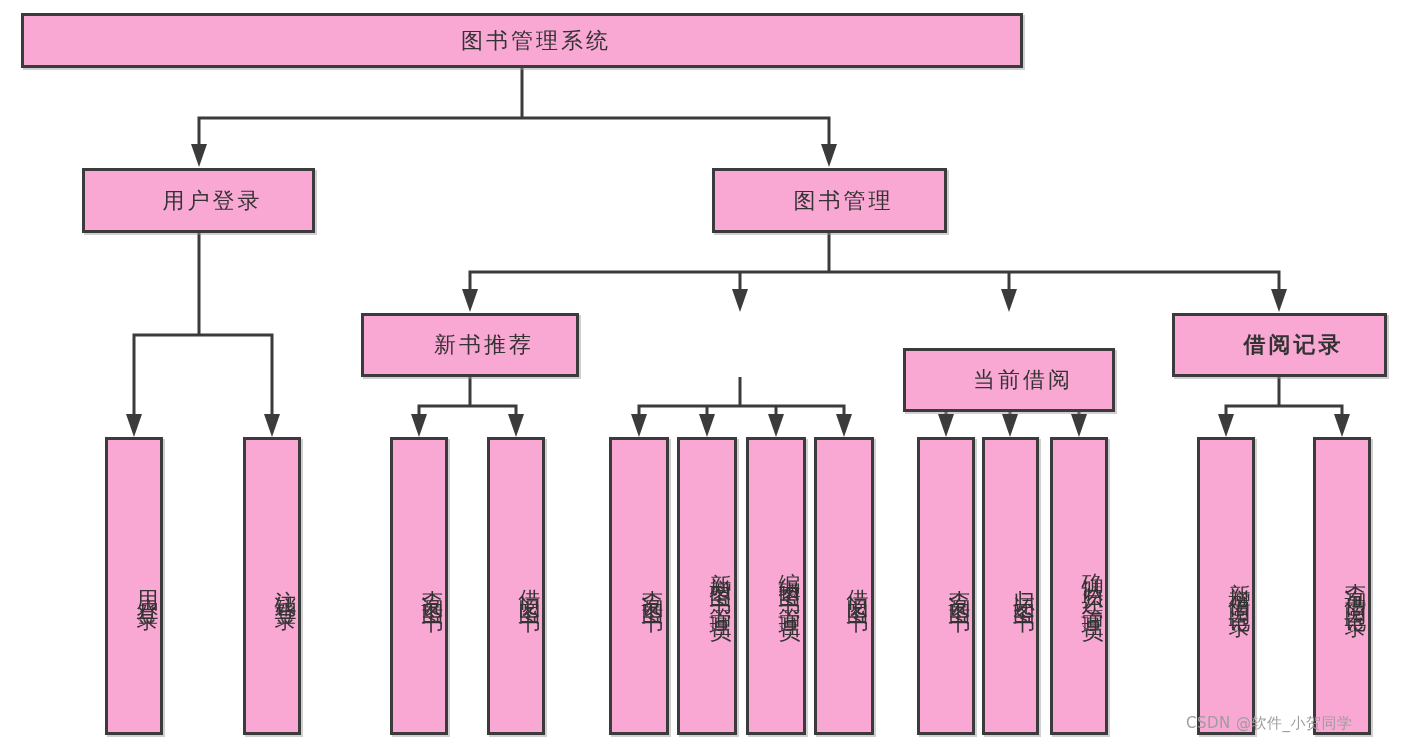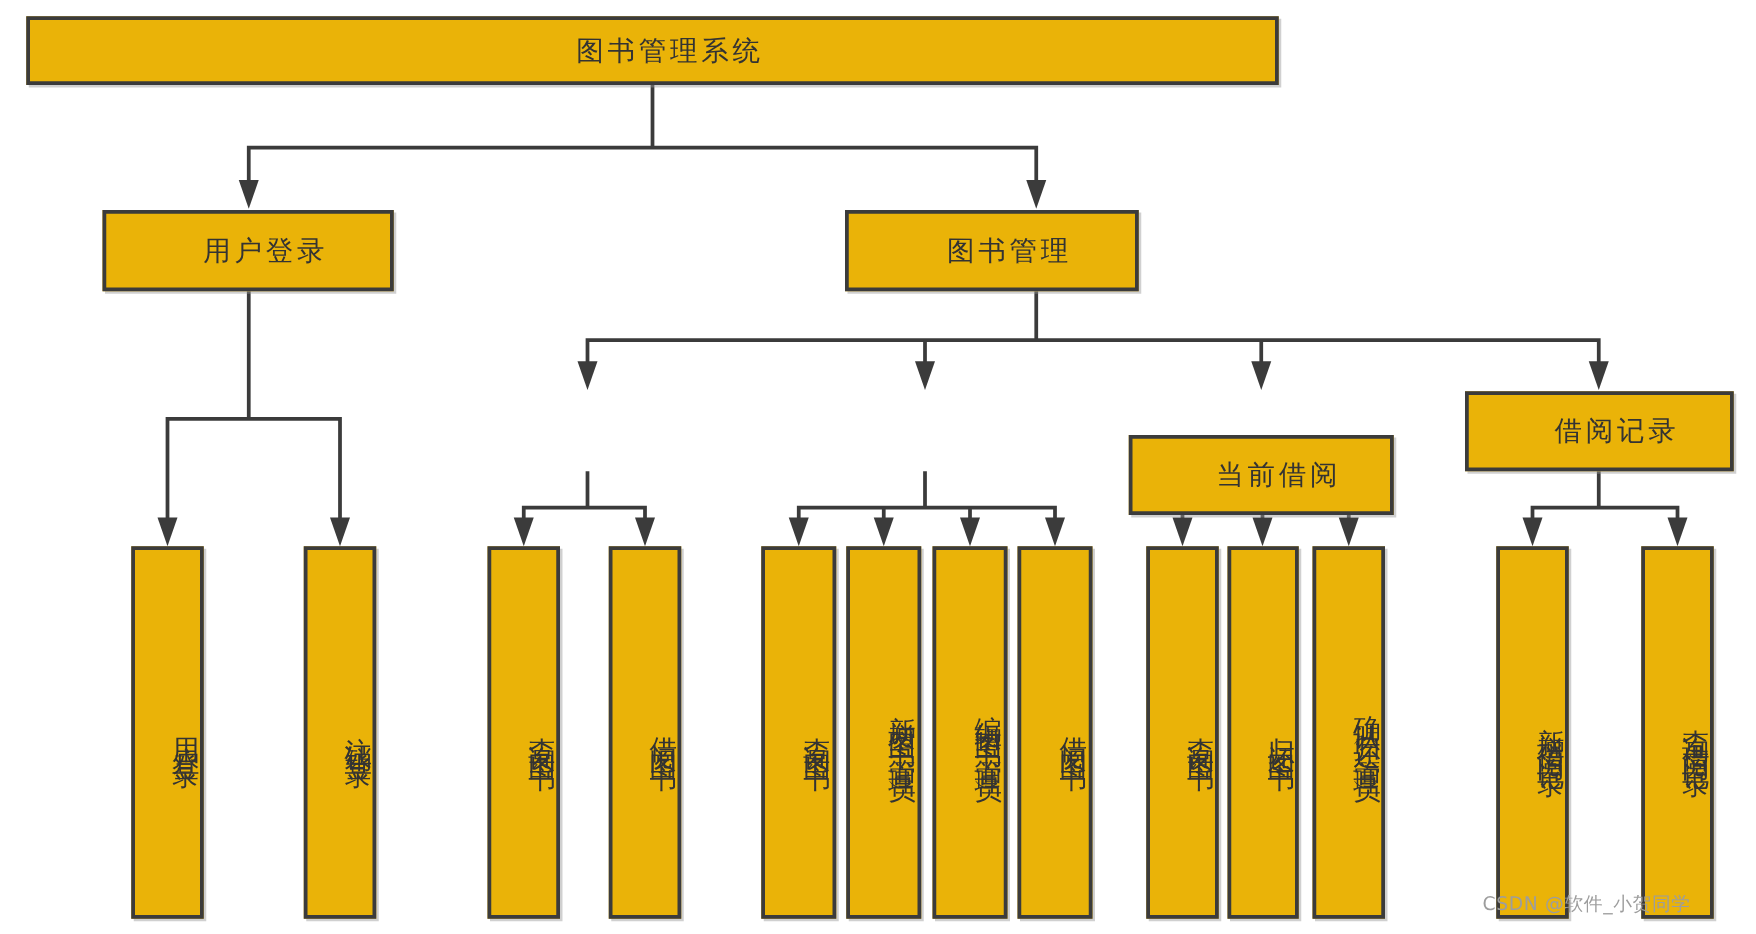--- a/index.html
+++ b/index.html
@@ -12,21 +12,21 @@
     overflow: hidden;
   }
   .connectors {
     position: absolute;
     left: 0; top: 0;
     width: 1405px; height: 747px;
   }
   .node {
     position: absolute;
     box-sizing: border-box;
-    background: #eab308;
+    background: #f9a8d4;
     border: 3px solid #3b3b3b;
     box-shadow: 2px 2px 0 rgba(150,150,150,0.45);
     display: flex;
     align-items: center;
     justify-content: center;
     color: #333333;
     font-size: 22px;
     letter-spacing: 3px;
     white-space: nowrap;
     padding-left: 28px;
@@ -108,28 +108,31 @@
     </g>
   </svg>
 
   <div class="node" style="left:21px; top:13px; width:1002px; height:55px;">
     <span>图书管理系统</span>
   </div>
 
   <div class="node" style="left:82px; top:168px; width:233px; height:65px;">
     <span>用户登录</span>
   </div>
-  <div class="node" style="left:676px; top:168px; width:235px; height:65px;">
+  <div class="node" style="left:712px; top:168px; width:235px; height:65px;">
     <span>图书管理</span>
   </div>
 
+  <div class="node" style="left:361px; top:313px; width:218px; height:64px;">
+    <span>新书推荐</span>
+  </div>
   <div class="node" style="left:903px; top:313px; width:212px; height:64px;margin-top:35px;">
     <span>当前借阅</span>
   </div>
-  <div class="node" style="left:1172px; top:313px; width:215px; height:64px;">
+  <div class="node" style="left:1172px; top:313px; width:215px; height:64px;font-weight:bold;">
     <span>借阅记录</span>
   </div>
 
   <div class="node leaf" style="left:105px; width:58px;">
     <span>用户登录</span>
   </div>
   <div class="node leaf" style="left:243px; width:58px;">
     <span>注销登录</span>
   </div>
 

